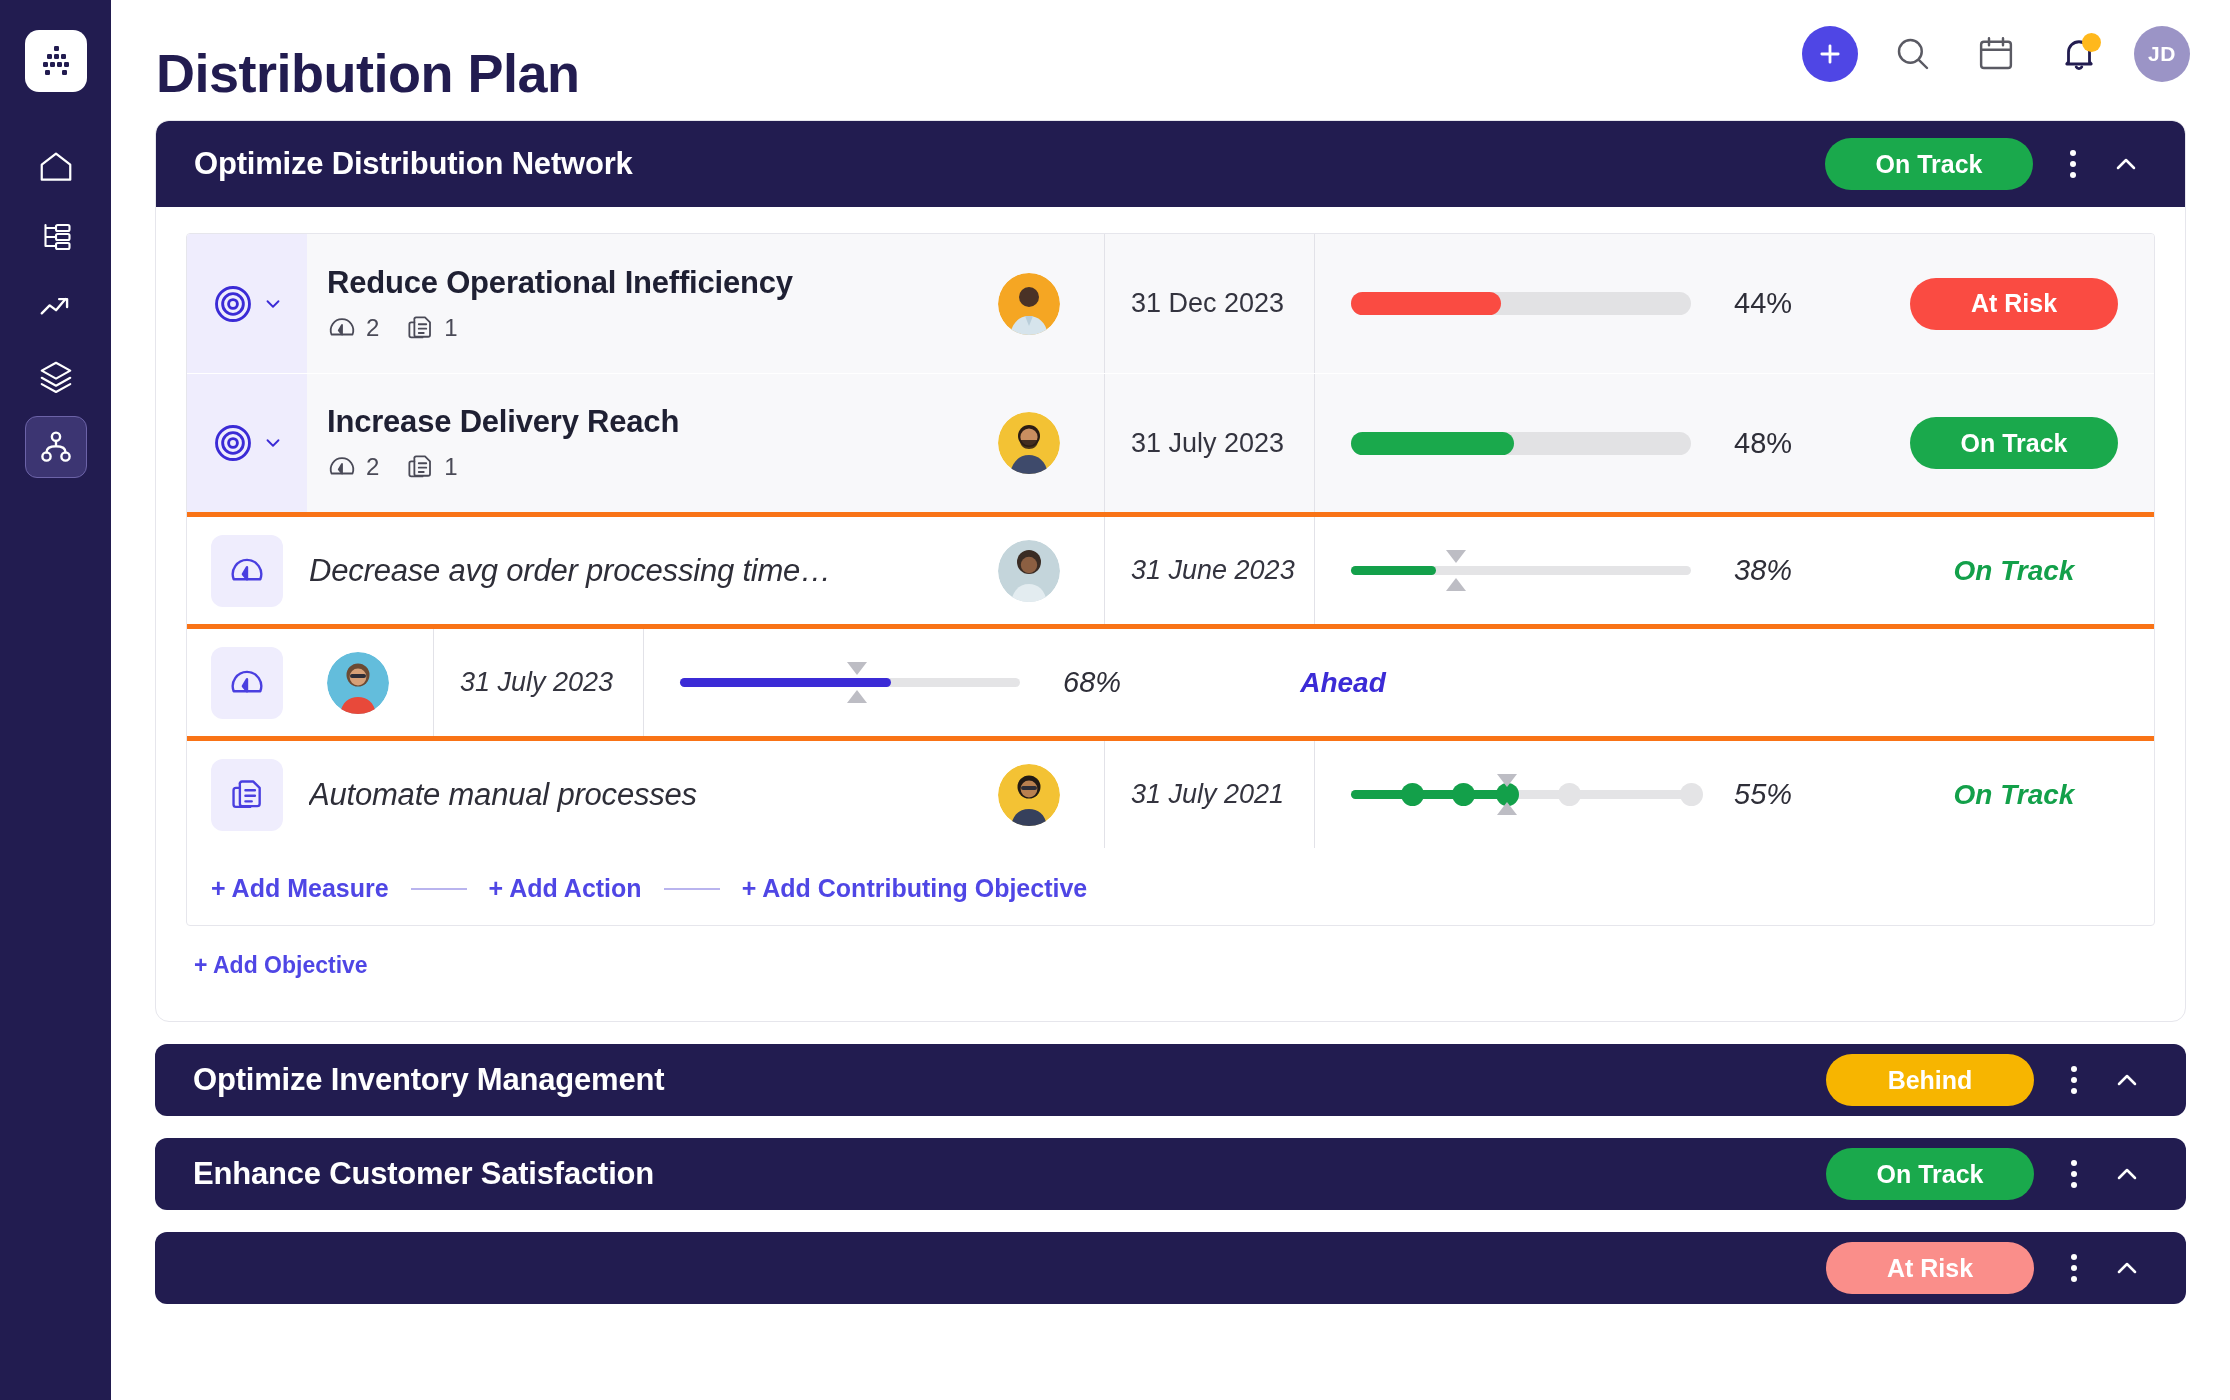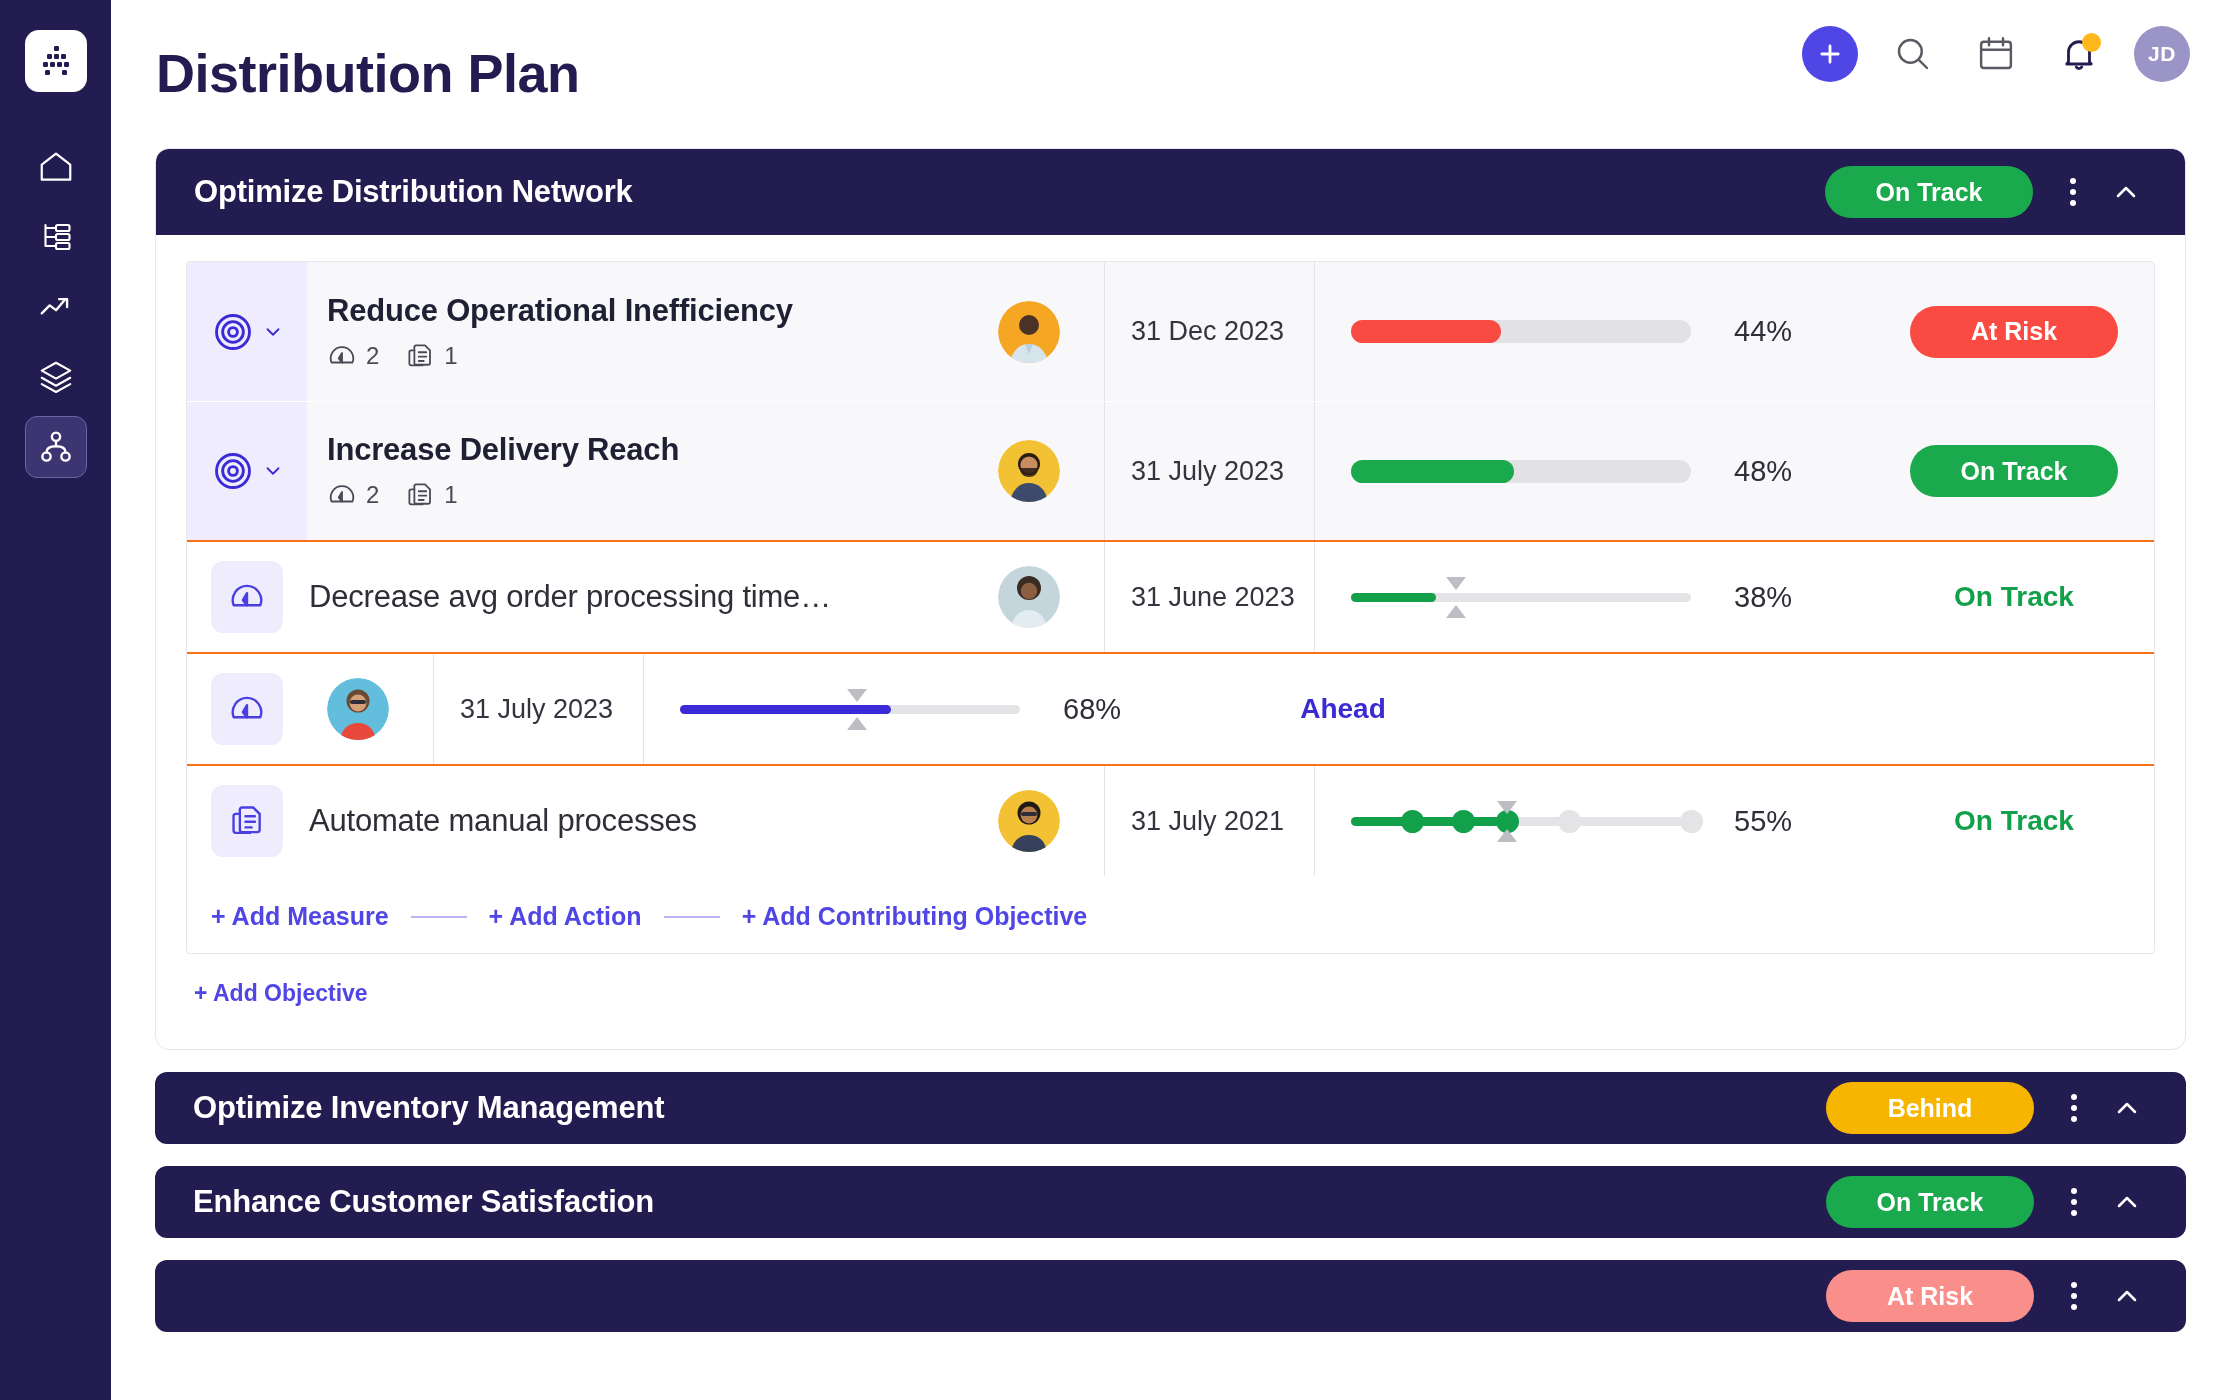--- a/index.html
+++ b/index.html
@@ -30,21 +30,21 @@
     display: flex; align-items: center; justify-content: center;
     margin-bottom: 8px;
   }
   .nav-icon.active { background: #3C3572; border: 1px solid #6C63A8; }
   .nav-icon svg { display: block; }
 
   
   .main { flex: 1 1 auto; position: relative; height: 1400px; overflow: hidden; }
 
   .topbar {
-    height: 148px; display: flex; align-items: flex-start;
+    height: 120px; display: flex; align-items: flex-start;
     padding: 0 100px 0 0; position: relative;
   }
   .page-title {
     position: absolute; left: 45px; top: 42px;
     font-size: 54px; font-weight: 700; color: #221C50;
     letter-spacing: -0.5px;
   }
   .top-actions {
     position: absolute; right: 40px; top: 26px;
     display: flex; align-items: center; gap: 27px;
@@ -114,21 +114,21 @@
     border: 1px solid #E6E6EC; border-radius: 4px; overflow: hidden;
   }
 
   
   .row {
     display: flex; align-items: center; min-height: 140px;
     background: #ffffff; position: relative;
   }
   .row.objective { background: #F8F8FA; min-height: 139px; }
   .row.child { min-height: 112px; }
-  .row + .row.child { border-top: 2px solid #f97316; }
+  .row + .row.child { border-top: 5px solid #f97316; font-style: italic; }
   .row.objective + .row.objective { border-top: 1px solid #ffffff; }
 
   .tile {
     width: 120px; align-self: stretch; flex: 0 0 120px;
     background: #EFEDFD;
     display: flex; align-items: center; justify-content: center; gap: 6px;
   }
   .tile.child-tile {
     width: 72px; height: 72px; flex: 0 0 72px; align-self: center;
     border-radius: 12px; margin-left: 24px;

